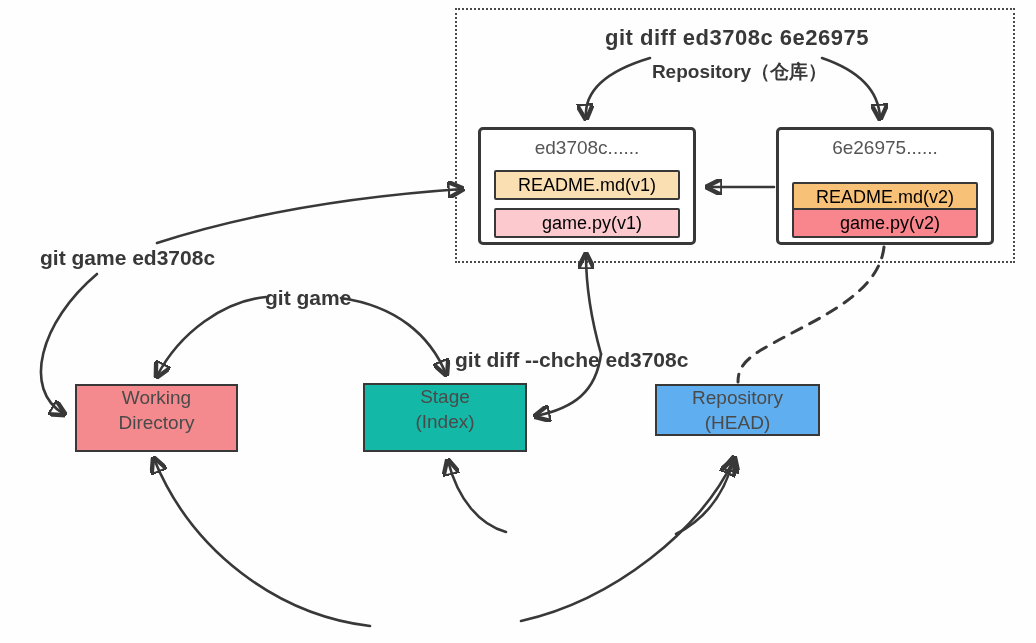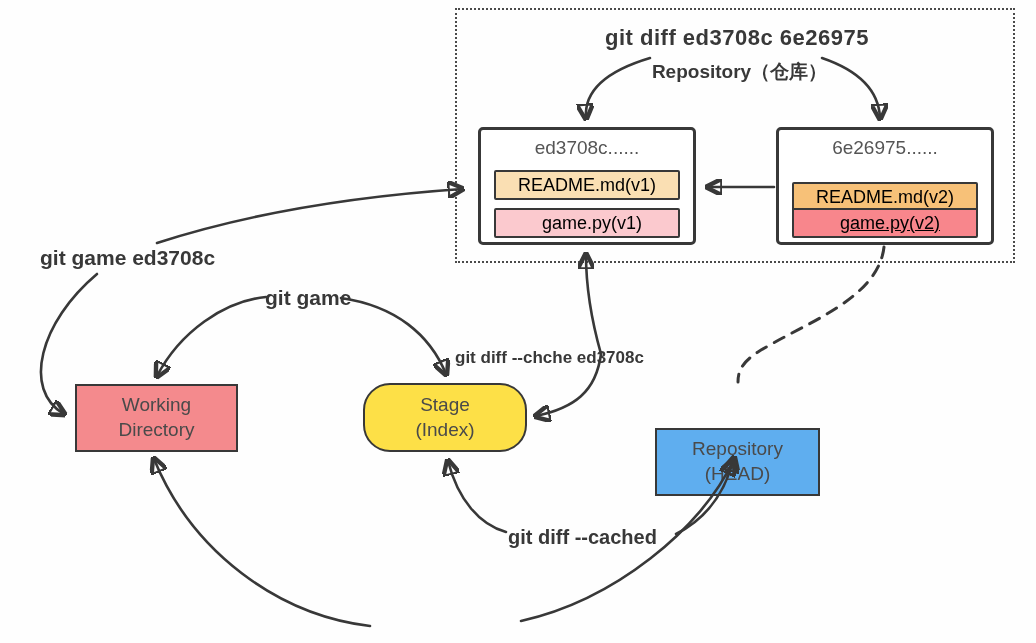--- a/index.html
+++ b/index.html
@@ -22,30 +22,30 @@
   .commit-id{position:absolute;left:0;right:0;top:7px;text-align:center;
     font-size:19px;color:#555555;}
   .file-bar{position:absolute;left:13px;right:13px;height:30px;
     border:2.5px solid #383838;border-radius:2px;box-sizing:border-box;
     display:flex;align-items:center;justify-content:center;
     font-size:18px;color:#000000;}
   .file-bar.f1{top:40px;}
   .file-bar.f2{top:78px;padding-left:10px;}
   
   .area{position:absolute;border:2.5px solid #383838;box-sizing:border-box;
-    display:flex;flex-direction:column;align-items:center;justify-content:center;
+    display:flex;flex-direction:column;align-items:center;
     font-size:19px;color:#4a4a4a;line-height:1.3;text-align:center;}
   .area.wd{left:75px;top:384px;width:163px;height:68px;}
   .area.stage{left:363px;top:383px;width:164px;height:69px;}
-  .area.repo{left:655px;top:384px;width:165px;height:68px;margin-top:44px;}
+  .area.repo{left:655px;top:384px;width:165px;height:52px;}
   
   .edge-label{position:absolute;font-weight:bold;color:#383838;white-space:nowrap;z-index:3;}
   .lbl-wd-commit{left:40px;top:246px;font-size:21px;}
   .lbl-git-diff{left:265px;top:286px;font-size:21px;}
-  .lbl-chche{left:455px;top:348px;font-size:17px;}
+  .lbl-chche{left:455px;top:348px;font-size:21px;}
   .lbl-cached{left:508px;top:526px;font-size:20px;}
   .lbl-head{left:372px;top:612px;font-size:22px;}
   
   #arrows{position:absolute;left:0;top:0;width:1036px;height:643px;z-index:2;pointer-events:none;}
   #arrows path{stroke:#383838;stroke-width:2.6;fill:none;stroke-linecap:round;}
   #arrows path.dashed{stroke-dasharray:11 9;stroke-width:3;}
 </style>
 </head>
 <body>
 
@@ -59,42 +59,41 @@
 
   <div class="commit left">
     <div class="commit-id">ed3708c......</div>
     <div class="file-bar f1" style="background-color: rgb(250, 223, 179);">README.md(v1)</div>
     <div class="file-bar f2" style="background-color: rgb(251, 201, 206);">game.py(v1)</div>
   </div>
 
   <div class="commit right">
     <div class="commit-id">6e26975......</div>
     <div class="file-bar f1" style="background-color: rgb(247, 193, 120); margin-top: 12px;">README.md(v2)</div>
-    <div class="file-bar f2" style="background-color: rgb(248, 134, 140); text-decoration: underline;">game.py(v2)</div>
+    <div class="file-bar f2" style="background-color: rgb(248, 134, 140);">game.py(v2)</div>
   </div>
 
   <div class="area wd" style="background-color: rgb(244, 138, 141);">
     <span>Working</span>
     <span>Directory</span>
   </div>
 
-  <div class="area stage" style="background-color: #fde047; border-radius: 27px;">
+  <div class="area stage" style="background-color: #14b8a6;">
     <span>Stage</span>
     <span>(Index)</span>
   </div>
 
   <div class="area repo" style="background-color: rgb(95, 174, 239);">
     <span>Repository</span>
     <span>(HEAD)</span>
   </div>
 
   <div class="edge-label lbl-wd-commit">git game ed3708c</div>
   <div class="edge-label lbl-git-diff">git game</div>
   <div class="edge-label lbl-chche">git diff --chche ed3708c</div>
-  <div class="edge-label lbl-cached">git diff --cached</div>
 
   <svg id="arrows" viewBox="0 0 1036 643" xmlns="http://www.w3.org/2000/svg">
     <defs>
       <marker id="ah" viewBox="0 0 10 10" refX="8.5" refY="5" markerWidth="6.5" markerHeight="6.5" orient="auto">
         <path d="M0,0 L10,5 L0,10 z" fill="#383838" stroke="none"></path>
       </marker>
     </defs>
 
     <path d="M 650 58 C 603 72, 584 92, 586 118" marker-end="url(#ah)"></path>
     <path d="M 822 58 C 863 72, 879 94, 880 118" marker-end="url(#ah)"></path>

